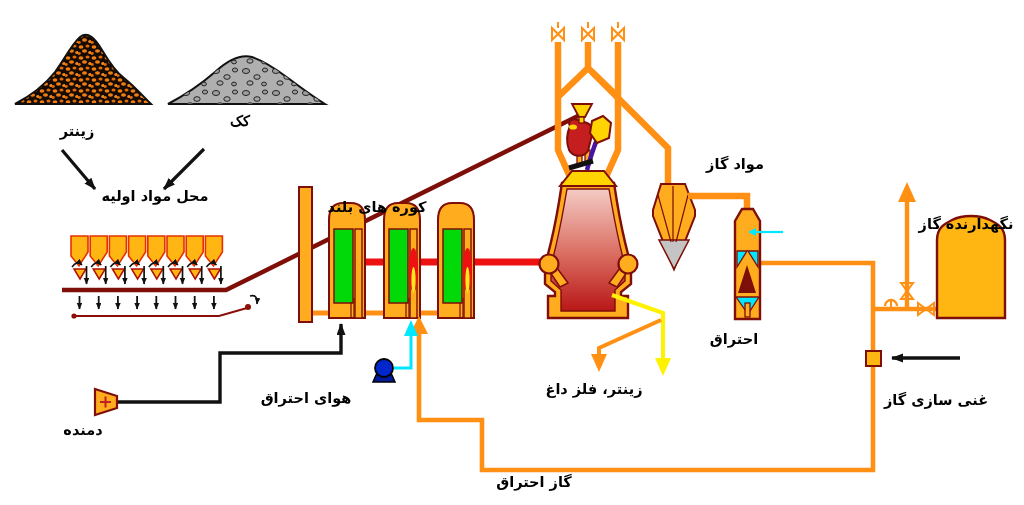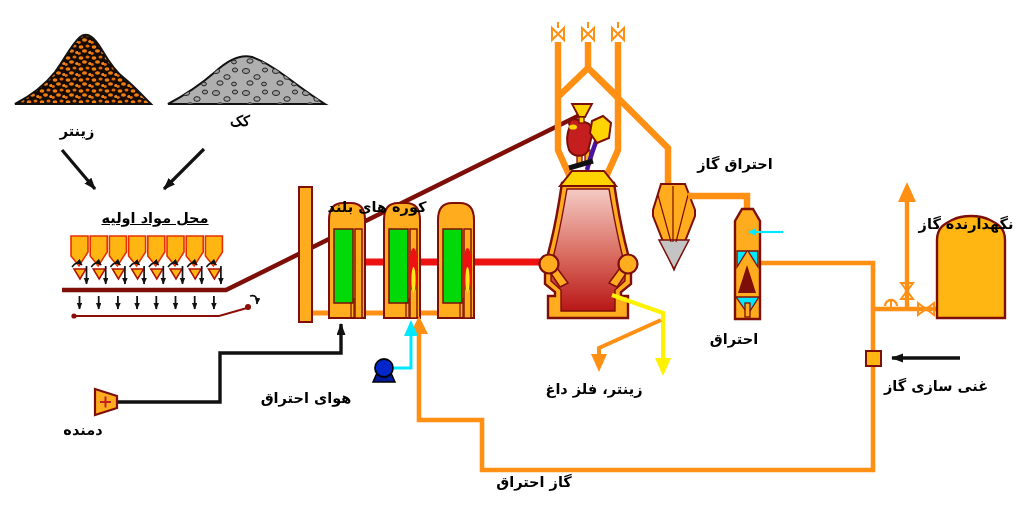--- a/index.html
+++ b/index.html
@@ -215,24 +215,24 @@
   <use href="#hopperUnit" x="147.8" y="0"></use>
   <use href="#hopperUnit" x="167" y="0"></use>
   <use href="#hopperUnit" x="186.2" y="0"></use>
   <use href="#hopperUnit" x="205.4" y="0"></use>
 </g>
 
 </svg>
 
 <div class="lbl" style="left:37px;top:123px;width:80px;">زینتر</div>
 <div class="lbl" style="left:200px;top:113px;width:80px;font-family:Liberation Serif, serif;">کک</div>
-<div class="lbl" style="left:80px;top:210px;width:150px;text-decoration:underline;">محل مواد اولیه</div>
+<div class="lbl" style="left:80px;top:188px;width:150px;">محل مواد اولیه</div>
 <div class="lbl" style="left:318px;top:167px;width:118px;margin-top:32px;">کوره های بلند</div>
-<div class="lbl" style="left:692px;top:156px;width:86px;">احتراق گاز</div>
+<div class="lbl" style="left:692px;top:156px;width:86px;">مواد گاز</div>
 <div class="lbl" style="left:908px;top:207px;width:116px;margin-top:9px;">نگهدارنده گاز</div>
 <div class="lbl" style="left:698px;top:331px;width:72px;">احتراق</div>
 <div class="lbl" style="left:252px;top:390px;width:108px;">هوای احتراق</div>
 <div class="lbl" style="left:52px;top:422px;width:62px;">دمنده</div>
 <div class="lbl" style="left:530px;top:381px;width:128px;">زینتر، فلز داغ</div>
-<div class="lbl" style="left:880px;top:378px;width:112px;">غنی سازی گاز</div>
+<div class="lbl" style="left:880px;top:392px;width:112px;">غنی سازی گاز</div>
 <div class="lbl" style="left:484px;top:474px;width:100px;">گاز احتراق</div>
 
 </div>
 
 </body></html>

